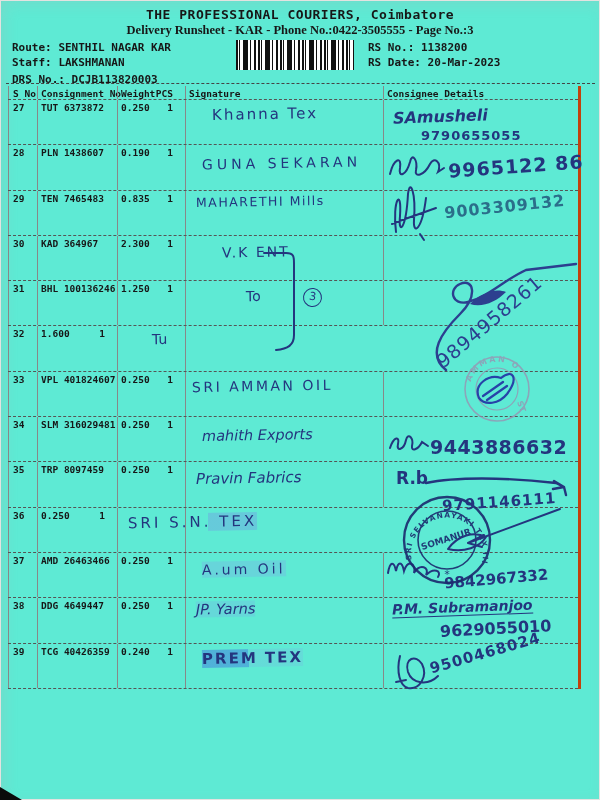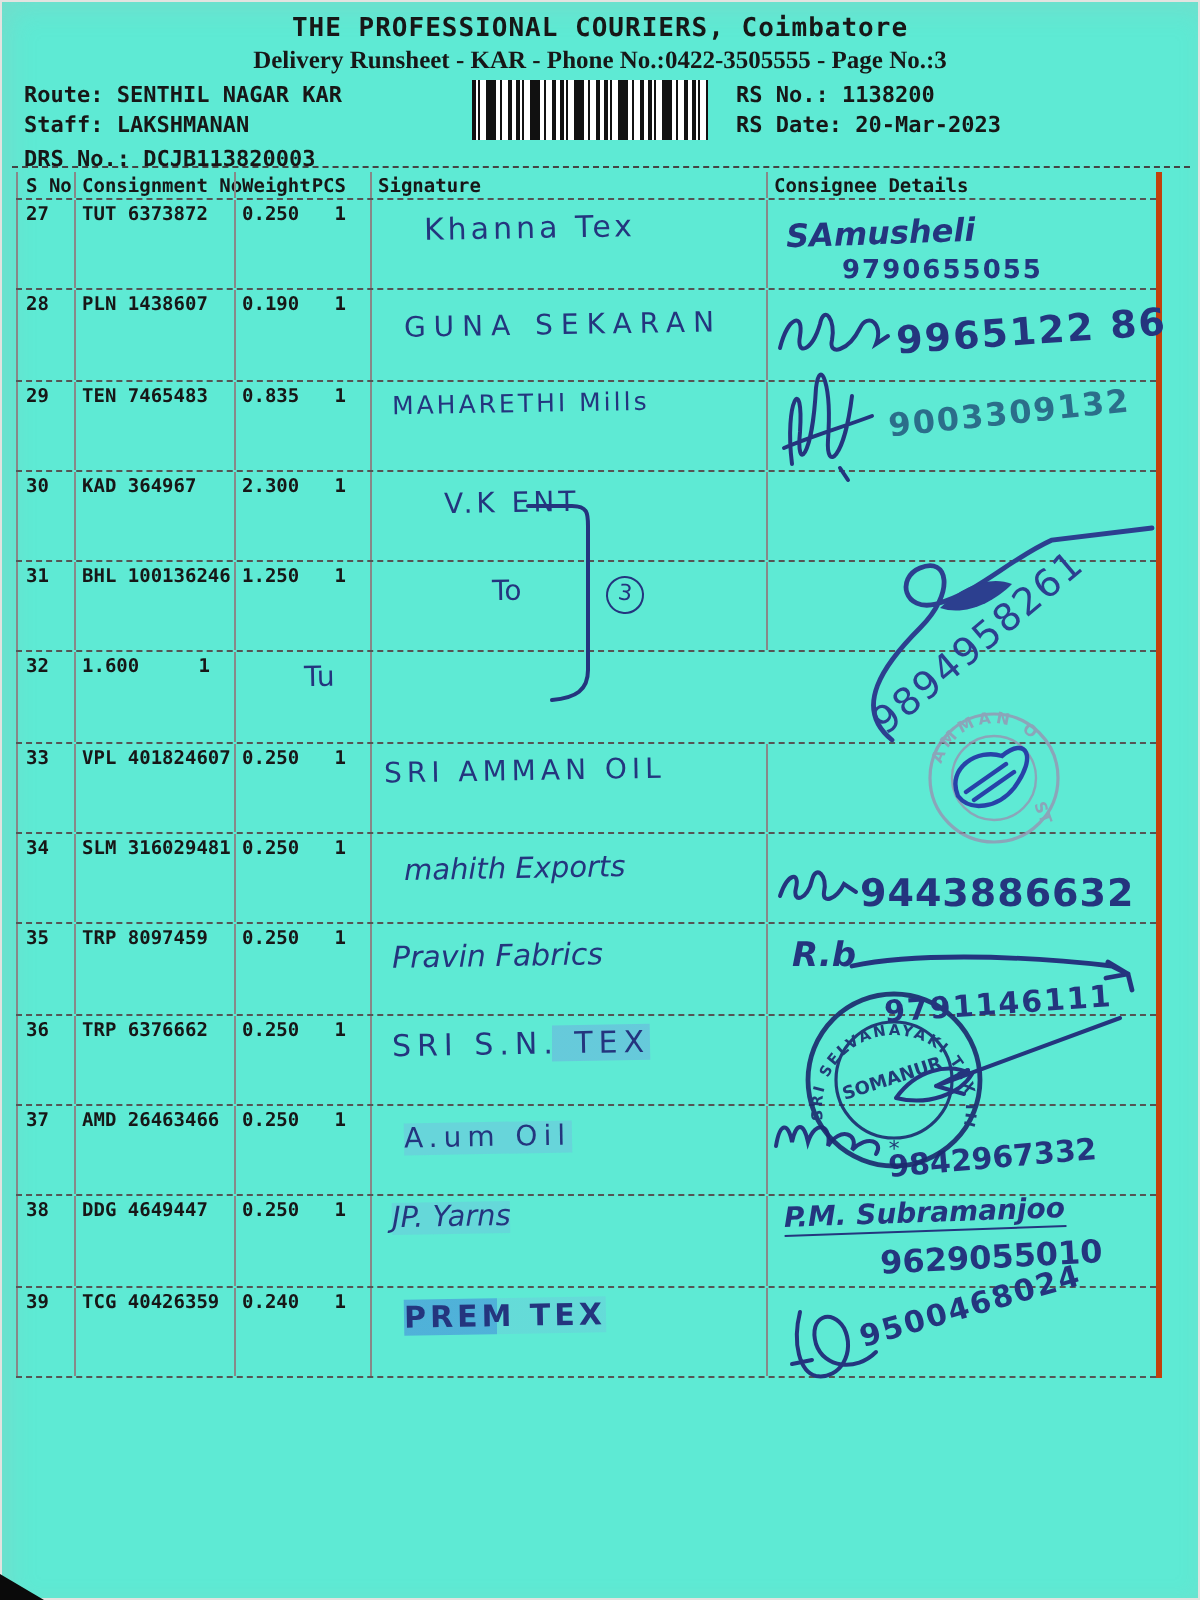--- a/index.html
+++ b/index.html
@@ -46,21 +46,21 @@
   .r38 .consignee-hw{left:10px;top:3px;font-size:14.5px;font-style:italic;background:rgba(120,175,228,.3);}
   .r39 .consignee-hw{left:16px;top:5px;font-size:15px;letter-spacing:2px;font-weight:bold;
         background:linear-gradient(90deg,rgba(70,140,220,.6) 46%,rgba(120,175,228,.25) 46%);}
   
   .sig-name,.sig-phone{position:absolute;font-family:"DejaVu Sans",sans-serif;color:#24357e;white-space:nowrap;}
   .r27 .sig-name{left:9px;top:7px;font-size:16px;font-style:italic;transform:rotate(-2deg);}
   .r27 .sig-phone{left:37px;top:28px;font-size:13px;letter-spacing:1px;}
   .r28 .sig-phone{left:64px;top:10px;font-size:19px;transform:rotate(-4deg);letter-spacing:1px;}
   .r29 .sig-phone{left:60px;top:6px;font-size:16px;transform:rotate(-6deg);color:#2b6e8a;letter-spacing:1px;}
   .r34 .sig-phone{left:46px;top:19px;font-size:19px;letter-spacing:.5px;}
-  .r35 .sig-name{left:12px;top:6px;font-size:17px;font-style:italic;}
+  .r35 .sig-name{left:12px;top:6px;font-size:17px;}
   .r35 .sig-phone{left:58px;top:31px;font-size:15px;transform:rotate(-4deg);letter-spacing:1px;z-index:4;}
   .r37 .sig-phone{left:60px;top:17px;font-size:15px;transform:rotate(-5deg);}
   .r38 .sig-name{left:8px;top:1px;font-size:14px;font-style:italic;transform:rotate(-2deg);
                  border-bottom:1.5px solid #24357e;}
   .r38 .sig-phone{left:56px;top:21px;font-size:16px;transform:rotate(-3deg);}
   .r39 .sig-phone{left:44px;top:0px;font-size:15px;transform:rotate(-16deg);letter-spacing:1px;}
   .scribble{position:absolute;}
   .r28 .scribble{left:4px;top:9px;}
   .r29 .scribble{left:6px;top:-7px;}
   .r34 .scribble{left:4px;top:17px;}
@@ -235,21 +235,20 @@
           <div class="cell ">
             <span class="hw consignee-hw">Pravin Fabrics</span>
           </div>
           <div class="cell ">
             <span class="sig-name">R.b</span>
             <span class="sig-phone">9791146111</span>
           </div>
         </div>
         <div class="trow brow r36">
           <div class="cell sno">36</div>
-          <div class="cell ">TRP 6376662</div>
           <div class="cell wp">
             <span>0.250</span>
             <span>1</span>
           </div>
           <div class="cell ">
             <span class="hw consignee-hw">SRI S.N. TEX</span>
           </div>
           <div class="cell "></div>
         </div>
         <div class="trow brow r37">

